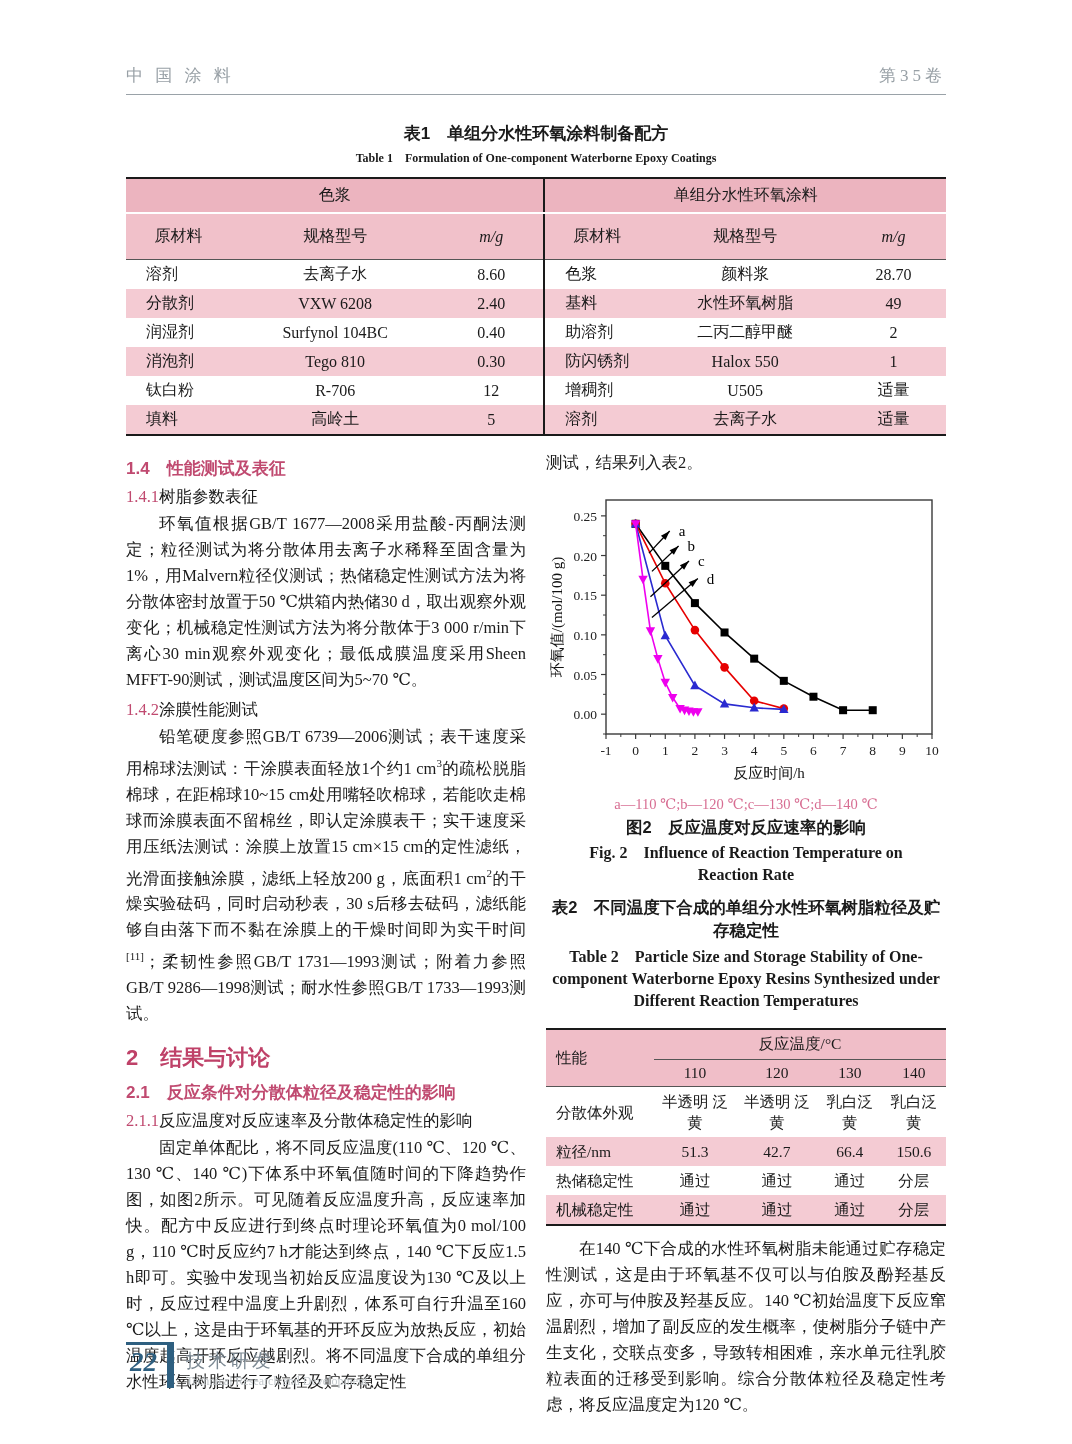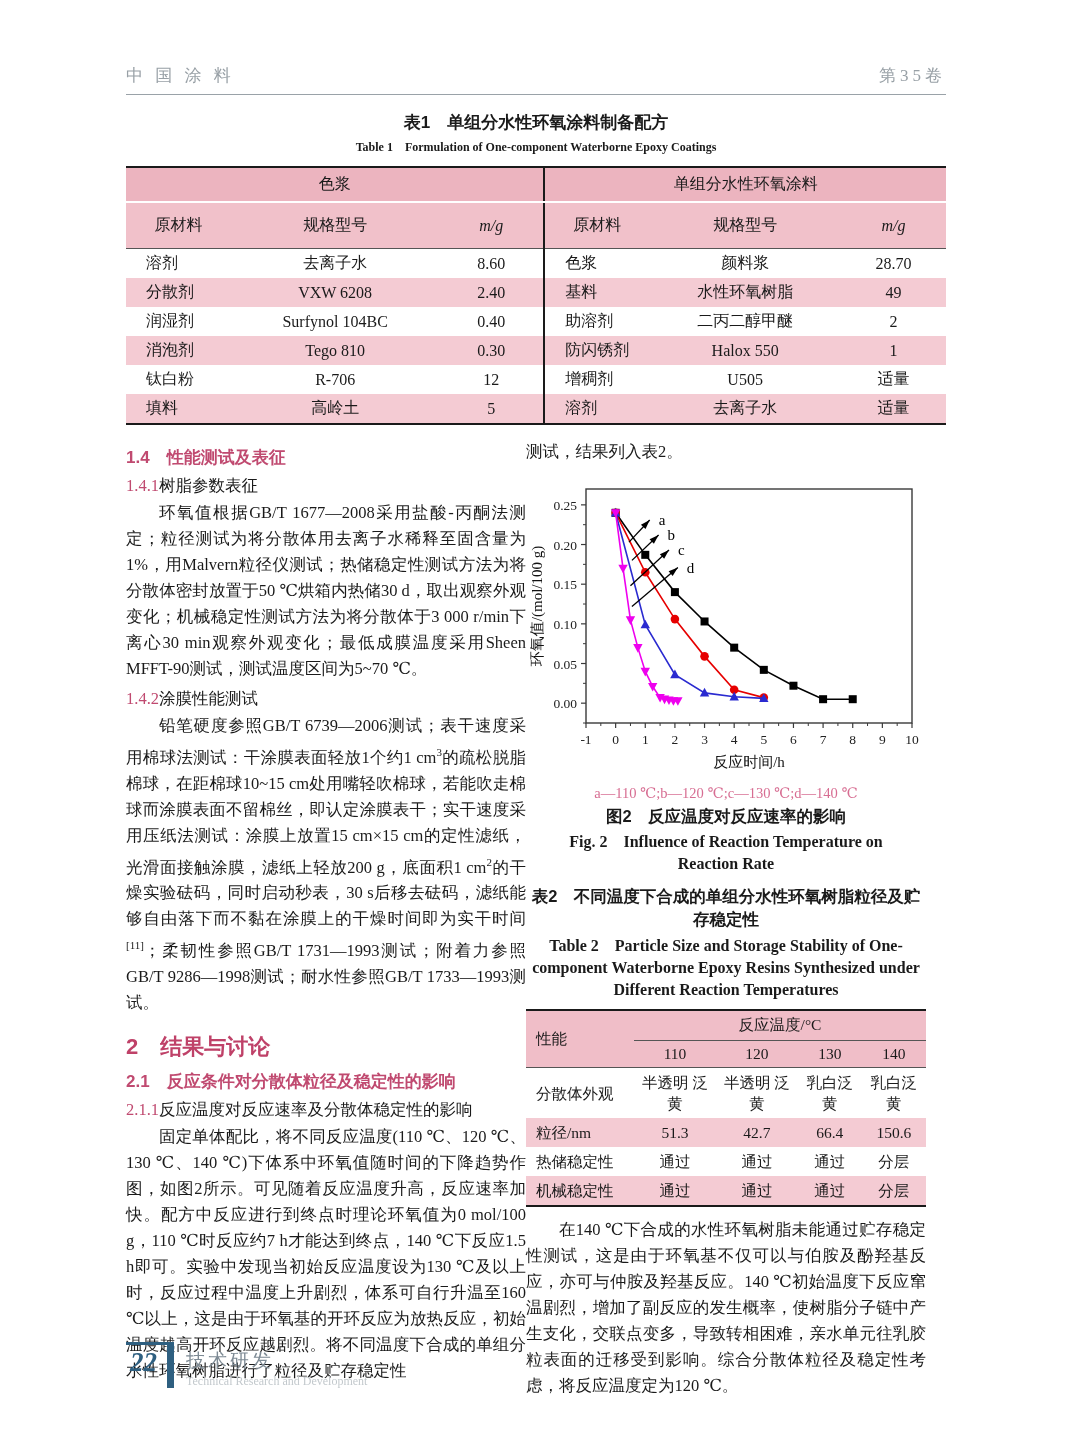--- a/index.html
+++ b/index.html
@@ -11,39 +11,39 @@
   }
   
   .running-head {
     margin:64px 126px 0; display:flex; justify-content:space-between;
     border-bottom:1.5px solid #9aa2a8; padding-bottom:7px;
     color:#98a0a6; font-size:17px; letter-spacing:4px;
   }
   
   .cap-zh {
     text-align:center; font-family:"Liberation Sans","DejaVu Sans",sans-serif;
-    font-weight:bold; font-size:17px; margin-top:16px;
+    font-weight:bold; font-size:17px; margin-top:27px;
   }
   .cap-en {
     text-align:center; font-weight:bold; font-size:12px; margin-top:5px;
   }
   
   .t1wrap { margin:10px 126px 12px; }
   table { border-collapse:collapse; width:100%; font-size:16px; }
   #table1 { border-top:2.5px solid #1a1a1a; border-bottom:2.5px solid #1a1a1a; }
   #table1 th, #table1 td { padding:4px 6px; text-align:center; font-weight:normal; }
   #table1 thead tr:nth-child(1) th { background:#ecb4bf; border-bottom:2px solid #fff; padding:6px; }
   #table1 thead tr:nth-child(2) th { background:#f1c1ca; border-bottom:1.5px solid #555; padding:12px; }
   #table1 tbody tr:nth-child(even) td { background:#f4cbd3; }
   #table1 td:nth-child(1), #table1 td:nth-child(4) { text-align:left; padding-left:20px; width:105px; }
   #table1 td:nth-child(3), #table1 td:nth-child(6) { width:105px; }
   #table1 th.vdiv, #table1 td:nth-child(4) { border-left:2px solid #1a1a1a; }
   .unit { font-style:italic; }
   
-  .columns { display:flex; margin:14px 126px 0; }
+  .columns { display:flex; gap:20px; margin:14px 126px 0; }
   .col { width:400px; }
   p.body { font-size:16.5px; line-height:26px; text-align:justify; text-indent:2em; }
   p.body.noindent { text-indent:0; }
   h4.sub { font-family:"Liberation Sans","DejaVu Sans",sans-serif; font-weight:bold;
            color:#c04a70; font-size:17px; margin:7px 0 4px; }
   h4.sub3 { font-size:16.5px; font-weight:normal; margin:6px 0 3px;
             font-family:"Liberation Serif","DejaVu Serif",serif; }
   h4.sub3 .no { color:#c04a70; }
   h2.main { font-family:"Liberation Sans","DejaVu Sans",sans-serif; font-weight:bold;
             color:#bf4168; font-size:22px; margin:16px 0 8px; }
@@ -55,21 +55,21 @@
   svg text.ann { font:15px "Liberation Serif","DejaVu Serif",serif; fill:#000; }
   .fig-legend { text-align:center; color:#d76d92; font-size:14.5px; margin-top:2px; }
   .fig-cap-zh { text-align:center; font-family:"Liberation Sans","DejaVu Sans",sans-serif;
                 font-weight:bold; font-size:16.5px; margin-top:4px; }
   .fig-cap-en { text-align:center; font-weight:bold; font-size:16px; margin-top:3px;
                 line-height:22px; padding:0 12px; }
   
   .t2-cap-zh { text-align:center; font-family:"Liberation Sans","DejaVu Sans",sans-serif;
                font-weight:bold; font-size:16.5px; margin-top:10px; line-height:23px; }
   .t2-cap-en { text-align:center; font-weight:bold; font-size:16px; margin-top:4px; line-height:22px; }
-  #table2 { border-top:2.5px solid #1a1a1a; border-bottom:2.5px solid #1a1a1a; margin-top:8px; font-size:15.5px; }
+  #table2 { border-top:2.5px solid #1a1a1a; border-bottom:2.5px solid #1a1a1a; margin-top:16px; font-size:15.5px; }
   #table2 th { background:#f0bec8; font-weight:normal; padding:4px 2px; }
   #table2 th.perf { width:108px; text-align:left; padding-left:10px; }
   #table2 th.group { border-bottom:1.5px solid #555; }
   #table2 thead tr:nth-child(2) th { border-bottom:1.5px solid #555; }
   #table2 th.perf { border-bottom:1.5px solid #555; }
   #table2 td { text-align:center; padding:4px 2px; line-height:21px; }
   #table2 td:first-child { text-align:left; padding-left:10px; }
   #table2 tbody tr:nth-child(even) td { background:#f4cbd3; }
   
   .footer { position:absolute; left:126px; bottom:55px; display:flex; align-items:flex-start; }

